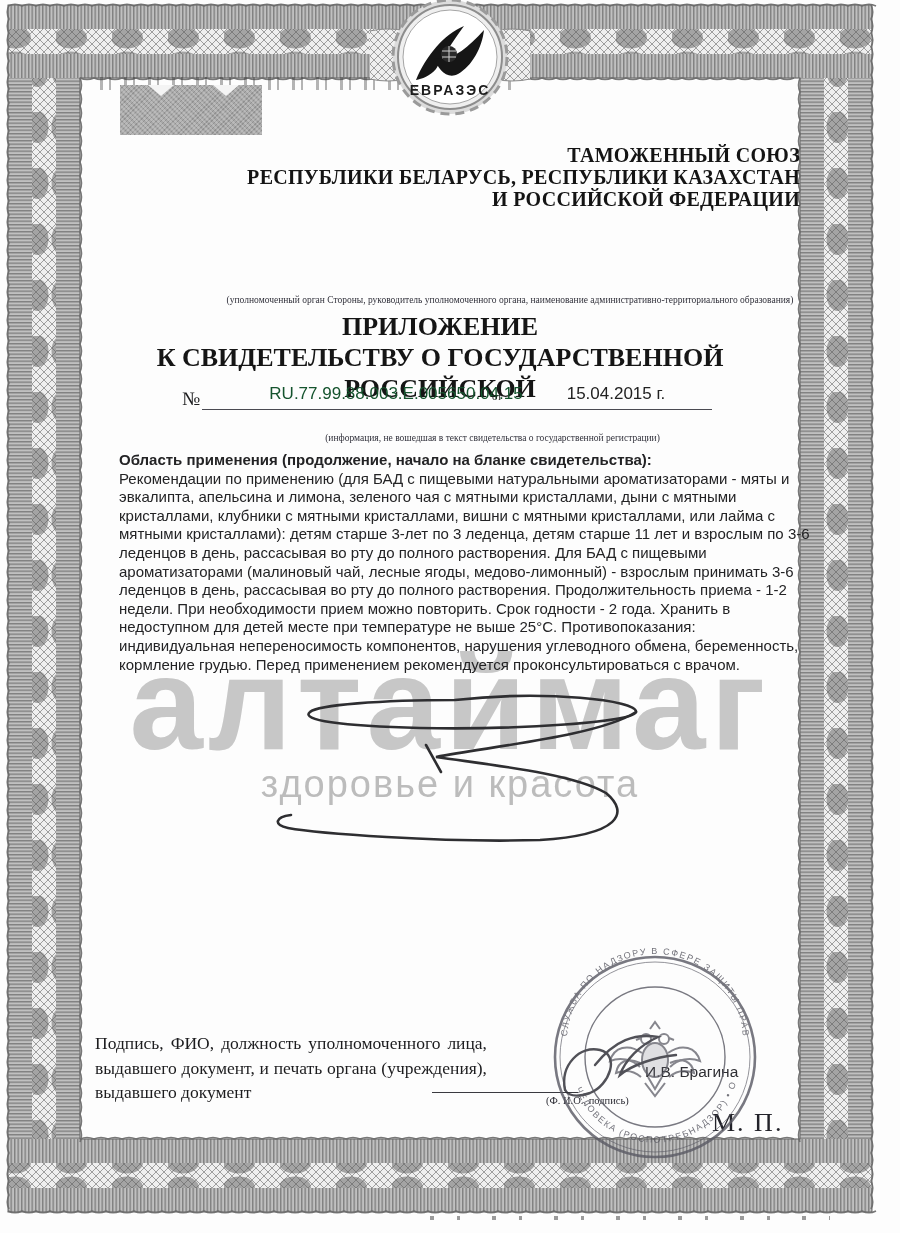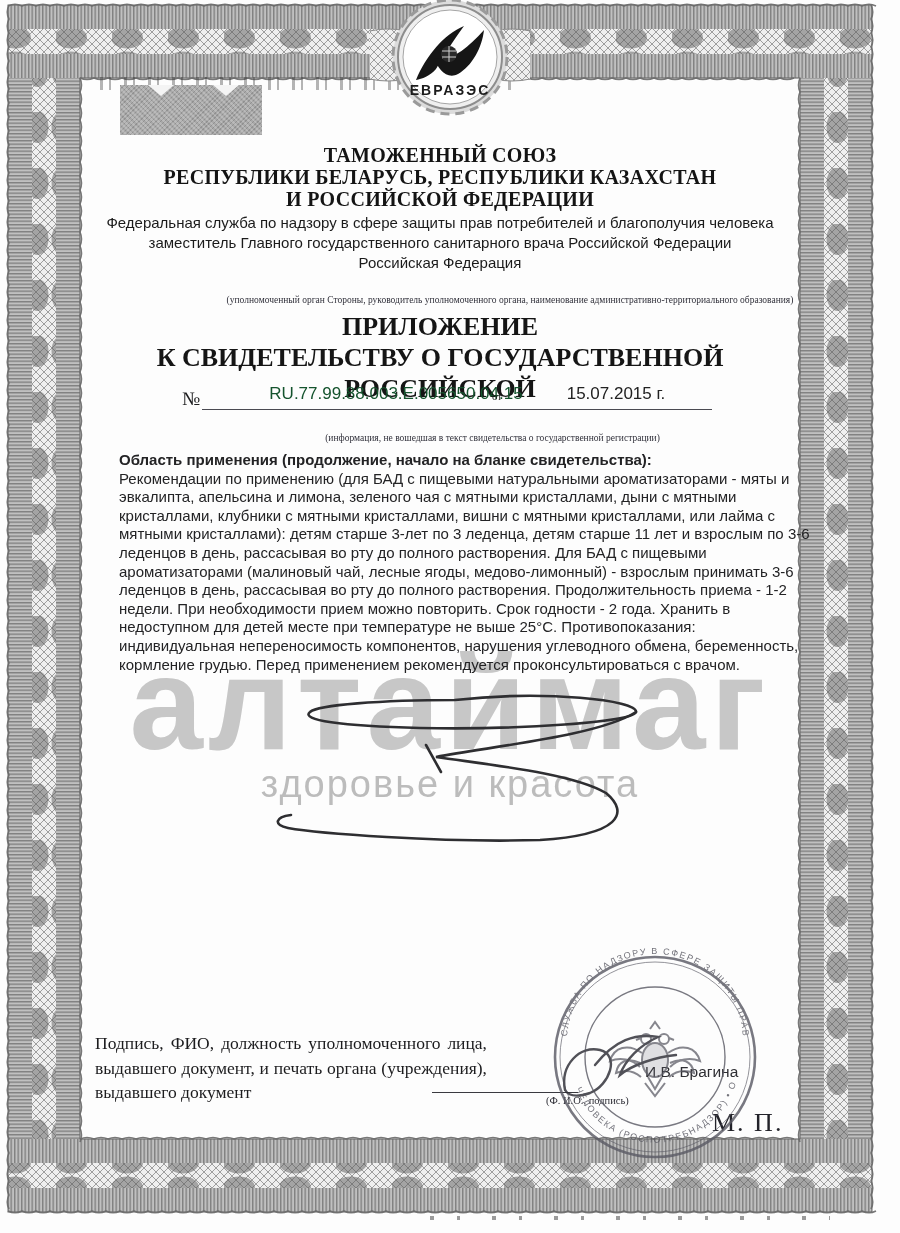--- a/index.html
+++ b/index.html
@@ -1,21 +1,21 @@
 <!DOCTYPE html>
 <html><head>
 <meta charset="utf-8">
 <style>
   html,body{margin:0;padding:0;background:#ffffff;}
   .page{position:relative;width:900px;height:1233px;background:#fdfdfd;overflow:hidden;
         font-family:"Liberation Serif",serif;color:#1d1d1f;}
   .abs{position:absolute;}
   svg{display:block;}
   
-  .hdr1{top:144px;left:80px;width:720px;text-align:center;font-weight:bold;
+  .hdr1{top:144px;left:80px;width:720px;text-align:right;font-weight:bold;
         font-size:20px;line-height:22px;letter-spacing:.3px;color:#141414;}
   .hdr2{top:213px;left:70px;width:740px;text-align:center;
         font-family:"Liberation Sans",sans-serif;font-size:15px;line-height:20px;color:#1b1b1b;}
   .note1{top:295px;left:80px;width:860px;text-align:center;font-size:9.5px;color:#30303a;}
   .title{top:311px;left:60px;width:760px;text-align:center;font-weight:bold;
          font-size:26px;line-height:31px;color:#151515;}
   .regnum-label{left:182px;top:388px;font-size:19px;}
   .u1{left:202px;top:380px;width:388px;height:29px;border-bottom:1.6px solid #4a4a52;}
   .regnum{left:202px;top:384px;width:388px;text-align:center;
           font-family:"Liberation Sans",sans-serif;font-size:17px;color:#14532d;}
@@ -140,38 +140,33 @@
       <path d="M72 51 h14 M72 57 h14 M79 46 v16" stroke="#cfcfcf" stroke-width="1" fill="none"></path>
     </g>
     <text x="80" y="95" text-anchor="middle" font-family="Liberation Sans, sans-serif" font-size="14" font-weight="bold" letter-spacing="2" fill="#1c1c1c">ЕВРАЗЭС</text>
   </svg>
 
   <div class="abs txt hdr1">
     <div>ТАМОЖЕННЫЙ СОЮЗ</div>
     <div>РЕСПУБЛИКИ БЕЛАРУСЬ, РЕСПУБЛИКИ КАЗАХСТАН</div>
     <div>И РОССИЙСКОЙ ФЕДЕРАЦИИ</div>
   </div>
-  <div class="abs txt hdr2">
-    <div>Федеральная служба по надзору в сфере защиты прав потребителей и благополучия человека</div>
-    <div>заместитель Главного государственного санитарного врача Российской Федерации</div>
-    <div>Российская Федерация</div>
-  </div>
   <div class="abs txt note1">(уполномоченный орган Стороны, руководитель уполномоченного органа, наименование административно-территориального образования)</div>
 
   <div class="abs txt title">
     <div>ПРИЛОЖЕНИЕ</div>
     <div>К СВИДЕТЕЛЬСТВУ О ГОСУДАРСТВЕННОЙ РОССИЙСКОЙ</div>
   </div>
 
   <div class="abs txt regnum-label">№</div>
   <div class="abs txt u1"></div>
   <div class="abs txt regnum">RU.77.99.88.003.E.005650.04.15</div>
   <div class="abs txt ot">от</div>
   <div class="abs txt u2"></div>
-  <div class="abs txt regdate">15.07.2015 г.</div>
+  <div class="abs txt regdate">15.04.2015 г.</div>
   <div class="abs txt note2">(информация, не вошедшая в текст свидетельства о государственной регистрации)</div>
 
   <div class="abs txt bodytxt">
     <b>Область применения (продолжение, начало на бланке свидетельства):</b>
     <span>Рекомендации по применению (для БАД с пищевыми натуральными ароматизаторами - мяты и эвкалипта, апельсина и лимона, зеленого чая с мятными кристаллами, дыни с мятными кристаллами, клубники с мятными кристаллами, вишни с мятными кристаллами, или лайма с мятными кристаллами): детям старше 3-лет по 3 леденца, детям старше 11 лет и взрослым по 3-6 леденцов в день, рассасывая во рту до полного растворения. Для БАД с пищевыми ароматизаторами (малиновый чай, лесные ягоды, медово-лимонный) - взрослым принимать 3-6 леденцов в день, рассасывая во рту до полного растворения. Продолжительность приема - 1-2 недели. При необходимости прием можно повторить. Срок годности - 2 года. Хранить в недоступном для детей месте при температуре не выше 25°С. Противопоказания: индивидуальная непереносимость компонентов, нарушения углеводного обмена, беременность, кормление грудью. Перед применением рекомендуется проконсультироваться с врачом.</span>
   </div>
 
   <div class="abs wm-brand">алтаймаг</div>
   <div class="abs wm-tag">здоровье и красота</div>
 

